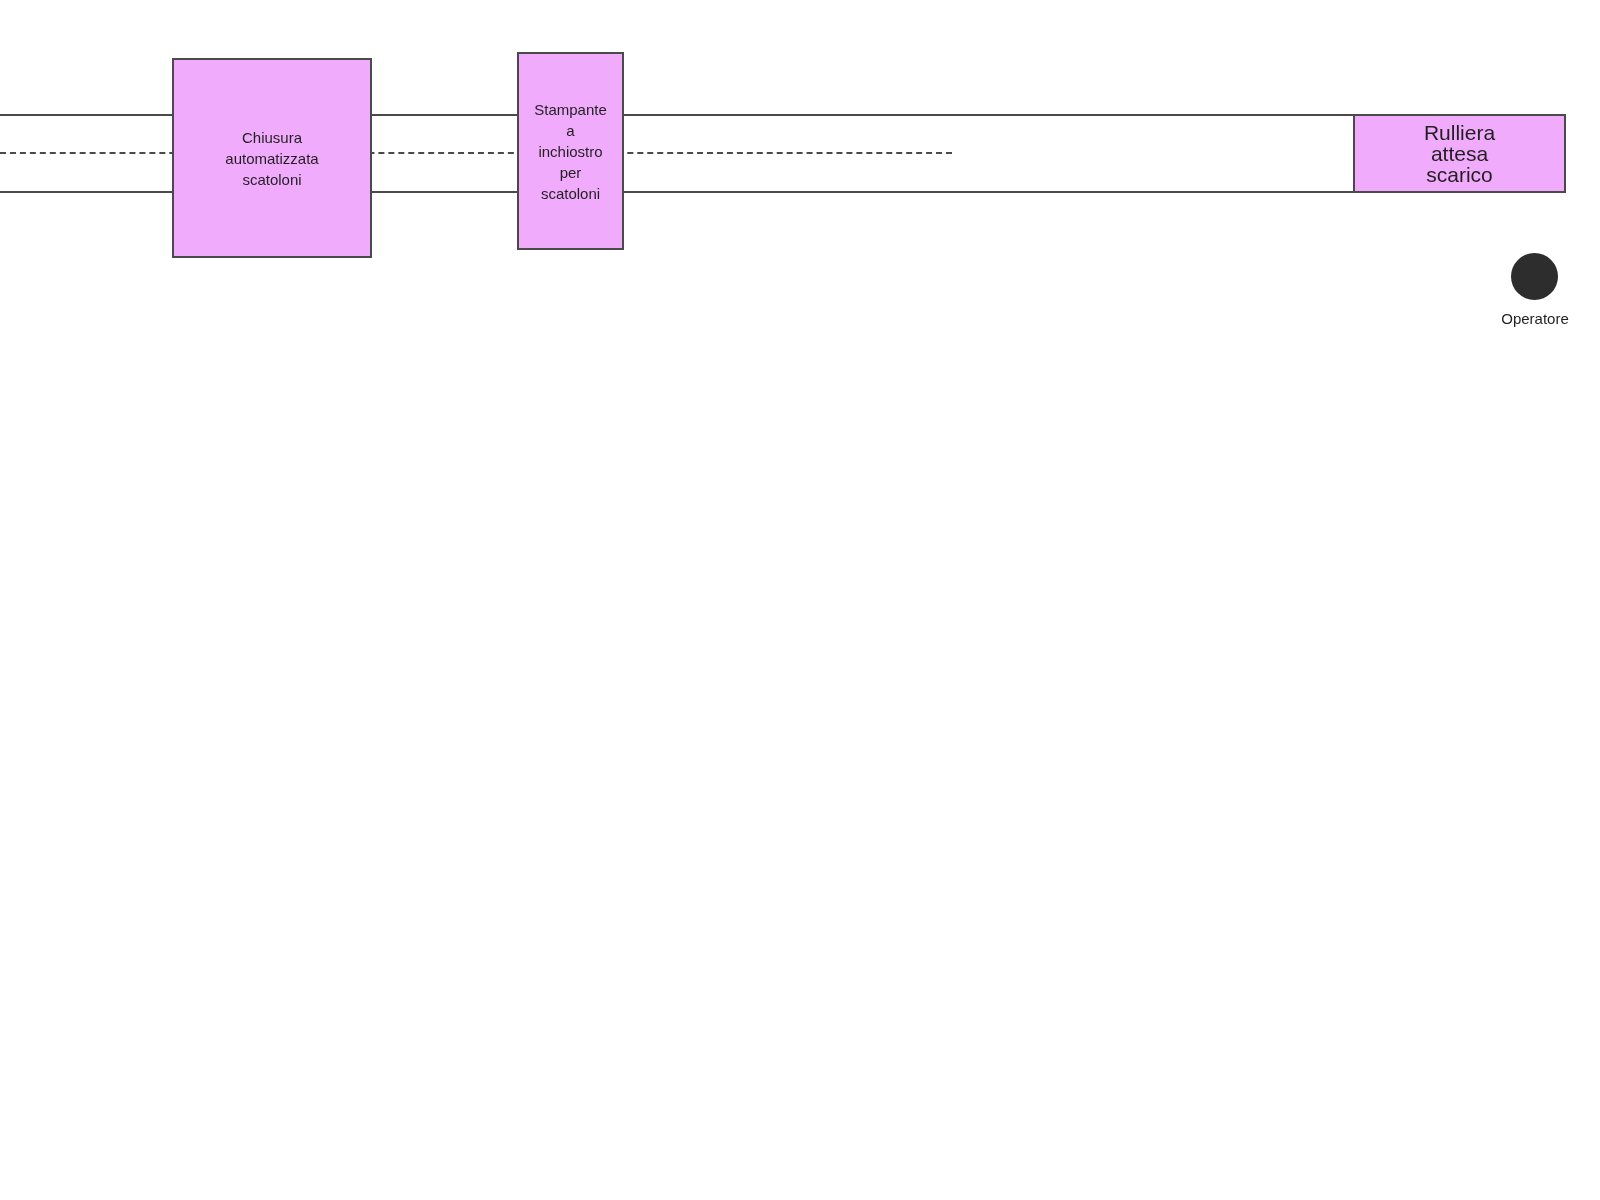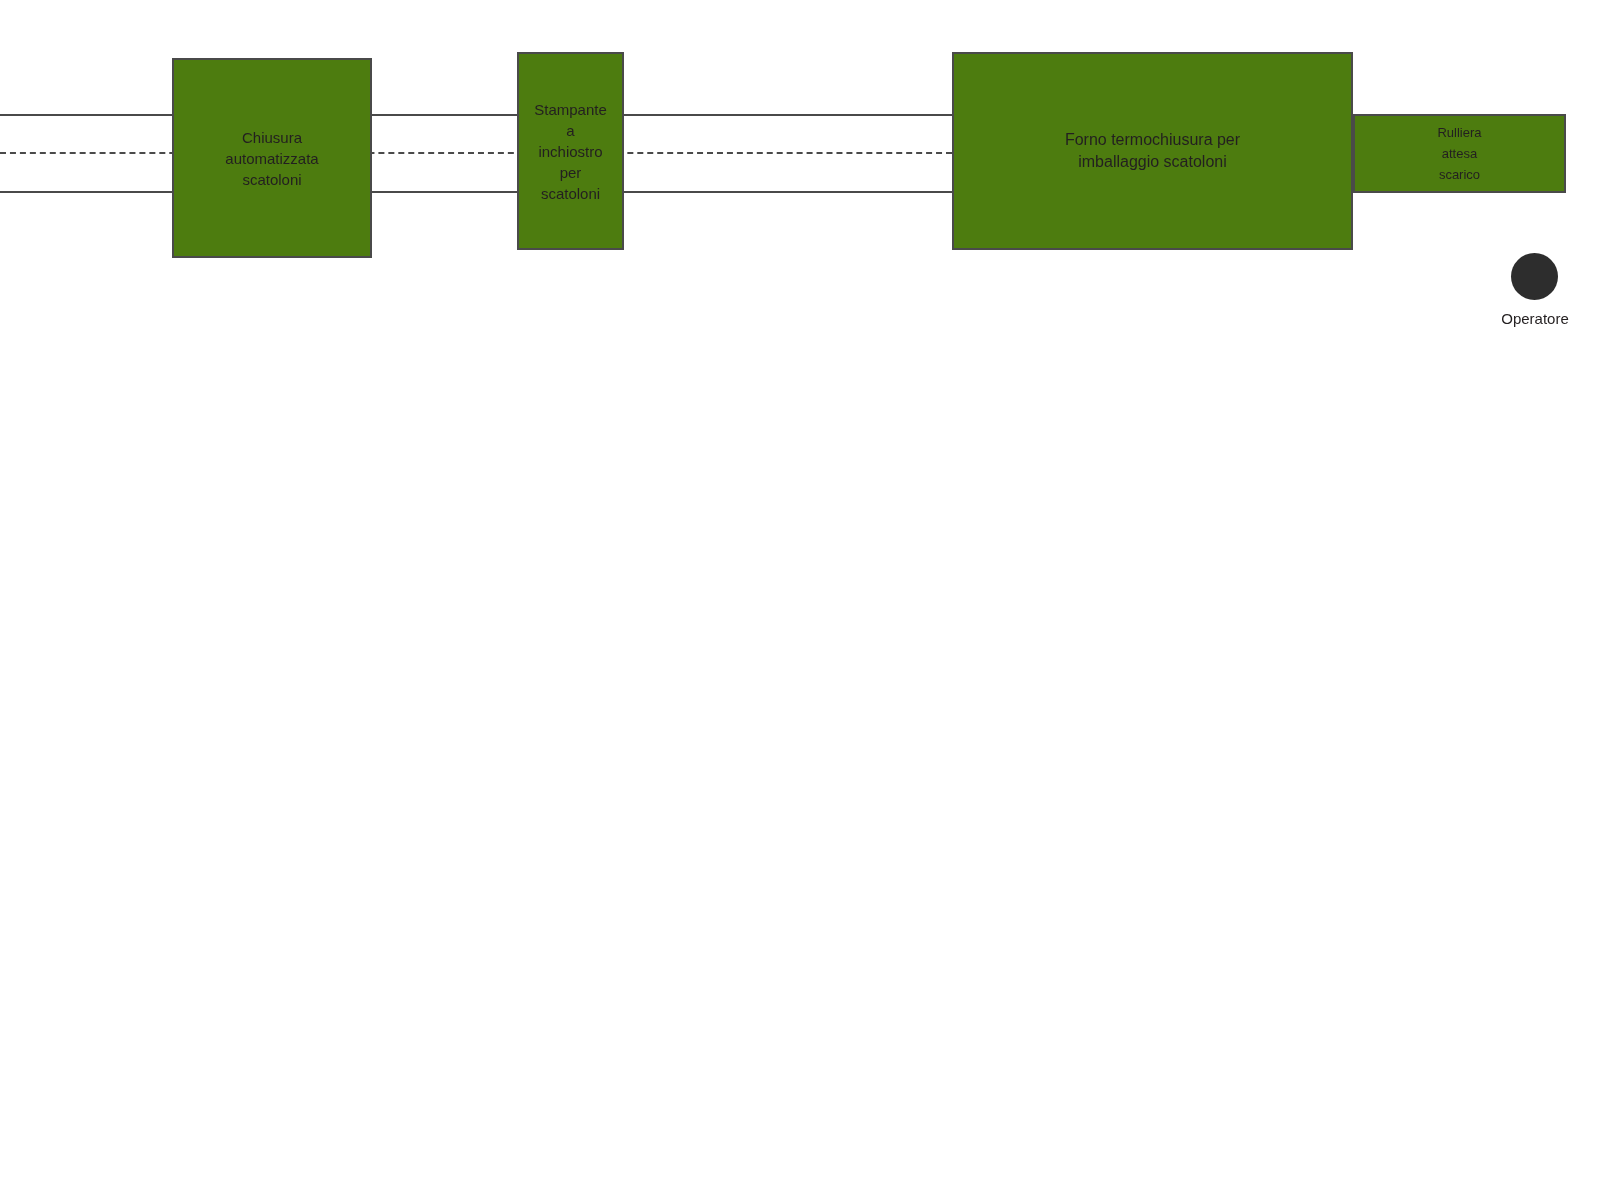--- a/index.html
+++ b/index.html
@@ -34,21 +34,21 @@
     height: 0;
     top: 152px;
     border-top: 2px dashed #4a4a4a;
   }
 
   
   .node {
     position: absolute;
     box-sizing: border-box;
     border: 2px solid #4a4a4a;
-    background: #4d7c0f;
+    background: #f0abfc;
     display: flex;
     align-items: center;
     justify-content: center;
     text-align: center;
   }
   .node-label {
     display: block;
     line-height: 21px;
     white-space: pre-line;
     padding: 0 4px;
@@ -58,21 +58,21 @@
   #node-chiusura  .node-label { font-size: 15px; }
 
   #node-stampante { left: 517px;  top: 52px;  width: 107px; height: 198px; }
   #node-stampante .node-label { font-size: 15px; }
 
   #node-forno     { left: 952px;  top: 52px;  width: 401px; height: 198px; }
   #node-forno     .node-label { font-size: 16px; line-height: 22px; }
 
   #node-rulliera  { left: 1353px; top: 114px; width: 213px; height: 79px;
                     align-items: center; justify-content: center; }
-  #node-rulliera  .node-label { font-size: 13px; line-height: 21px; }
+  #node-rulliera  .node-label { font-size: 21px; line-height: 21px; }
 
   
   #operator-group {
     position: absolute;
     left: 1465px;
     top: 253px;
     width: 140px;
     height: 85px;
   }
   .operator-dot {
@@ -112,24 +112,20 @@
   </div>
 
   <div class="node" id="node-stampante">
     <span class="node-label">Stampante
 a
 inchiostro
 per
 scatoloni</span>
   </div>
 
-  <div class="node" id="node-forno">
-    <span class="node-label">Forno termochiusura per
-imballaggio scatoloni</span>
-  </div>
 
   <div class="node" id="node-rulliera">
     <span class="node-label">Rulliera
 attesa
 scarico</span>
   </div>
 
   <div id="operator-group">
     <div class="operator-dot"></div>
     <div class="operator-caption">Operatore</div>

